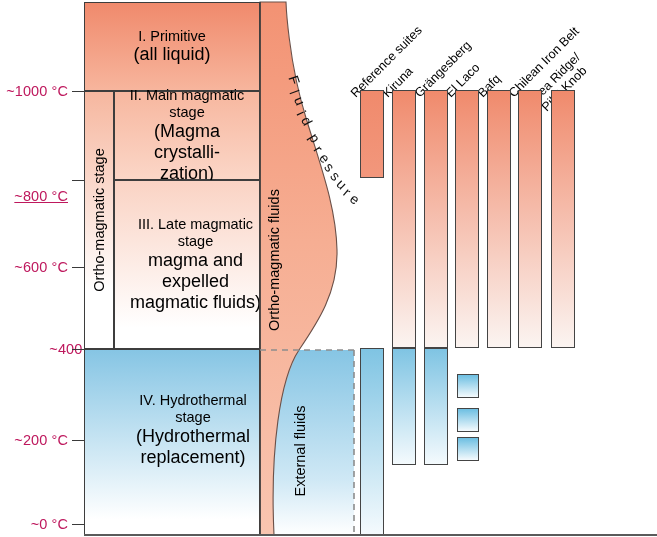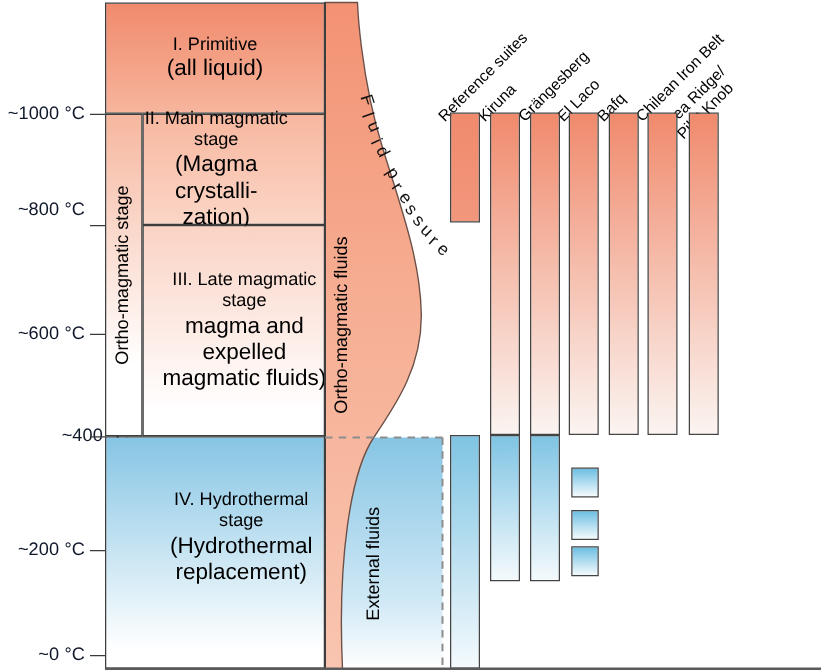--- a/index.html
+++ b/index.html
@@ -1,21 +1,21 @@
 <!DOCTYPE html>
 <html><head>
 <meta charset="utf-8">
 <style>
   html,body{margin:0;padding:0;background:#ffffff;}
   body{width:657px;height:537px;overflow:hidden;
        font-family:"Liberation Sans","DejaVu Sans",sans-serif;color:#000;}
   #root{position:relative;width:657px;height:537px;}
 
   .axis-label{position:absolute;font-size:14.5px;text-align:right;white-space:nowrap;
-              color:#0f172a;letter-spacing:.1px;}
+              color:#be185d;letter-spacing:.1px;}
   .tick{position:absolute;height:1px;background:#3a3a3a;}
 
   .panel{position:absolute;box-sizing:border-box;}
   .outline{border:1.6px solid #3d3d3d;}
 
   .stage-text{position:absolute;box-sizing:border-box;display:flex;
               flex-direction:column;align-items:center;justify-content:center;
               text-align:center;font-size:14.5px;line-height:1.16;padding:0 6px;}
   .stage-text .t1{font-size:14.5px;}
   .stage-text .t2{font-size:18px;}
@@ -36,21 +36,21 @@
   .baseline{position:absolute;background:#5a5a5a;height:2px;}
 </style>
 </head>
 <body>
 
 <div id="root">
 
   <div class="axis-label" style="left:0;top:83px;width:68px;">~1000 °C</div>
   <div class="tick" style="left:72px;top:91px;width:12px;"></div>
 
-  <div class="axis-label" style="left:0;top:160px;width:68px;">~800 °C</div>
+  <div class="axis-label" style="left:0;top:188px;width:68px;text-decoration:underline;">~800 °C</div>
   <div class="tick" style="left:72px;top:180px;width:12px;"></div>
 
   <div class="axis-label" style="left:0;top:259px;width:68px;">~600 °C</div>
   <div class="tick" style="left:72px;top:267px;width:12px;"></div>
 
   <div class="axis-label" style="left:0;top:341px;width:68px;padding-left:35px;">~400 °C</div>
   <div class="tick" style="left:72px;top:349px;width:12px;"></div>
 
   <div class="axis-label" style="left:0;top:432px;width:68px;">~200 °C</div>
   <div class="tick" style="left:72px;top:440px;width:12px;"></div>
@@ -66,21 +66,21 @@
   </div>
 
   <div class="panel outline" style="left:84px;top:91px;width:30px;height:258px;
               background:linear-gradient(#F6B79F,#FFFFFF 78%,#FFFFFF);"></div>
   <div class="vlabel" style="left:84px;top:91px;width:30px;height:258px;">
     <span>Ortho-magmatic stage</span>
   </div>
 
   <div class="panel outline" style="left:114px;top:91px;width:146px;height:89px;
               background:linear-gradient(#F7B79F,#FBD6C7);"></div>
-  <div class="stage-text" style="left:100px;top:91px;width:146px;height:89px;">
+  <div class="stage-text" style="left:114px;top:91px;width:146px;height:89px;">
     <div class="t1">II. Main magmatic</div>
     <div class="t1">stage</div>
     <div class="t2">(Magma crystalli-</div>
     <div class="t2">zation)</div>
   </div>
 
   <div class="panel outline" style="left:114px;top:180px;width:146px;height:169px;
               background:linear-gradient(#FAD3C4,#FFFFFF 88%,#FFFFFF);"></div>
   <div class="stage-text" style="left:114px;top:180px;width:163px;height:169px;">
     <div class="t1">III. Late magmatic</div>

